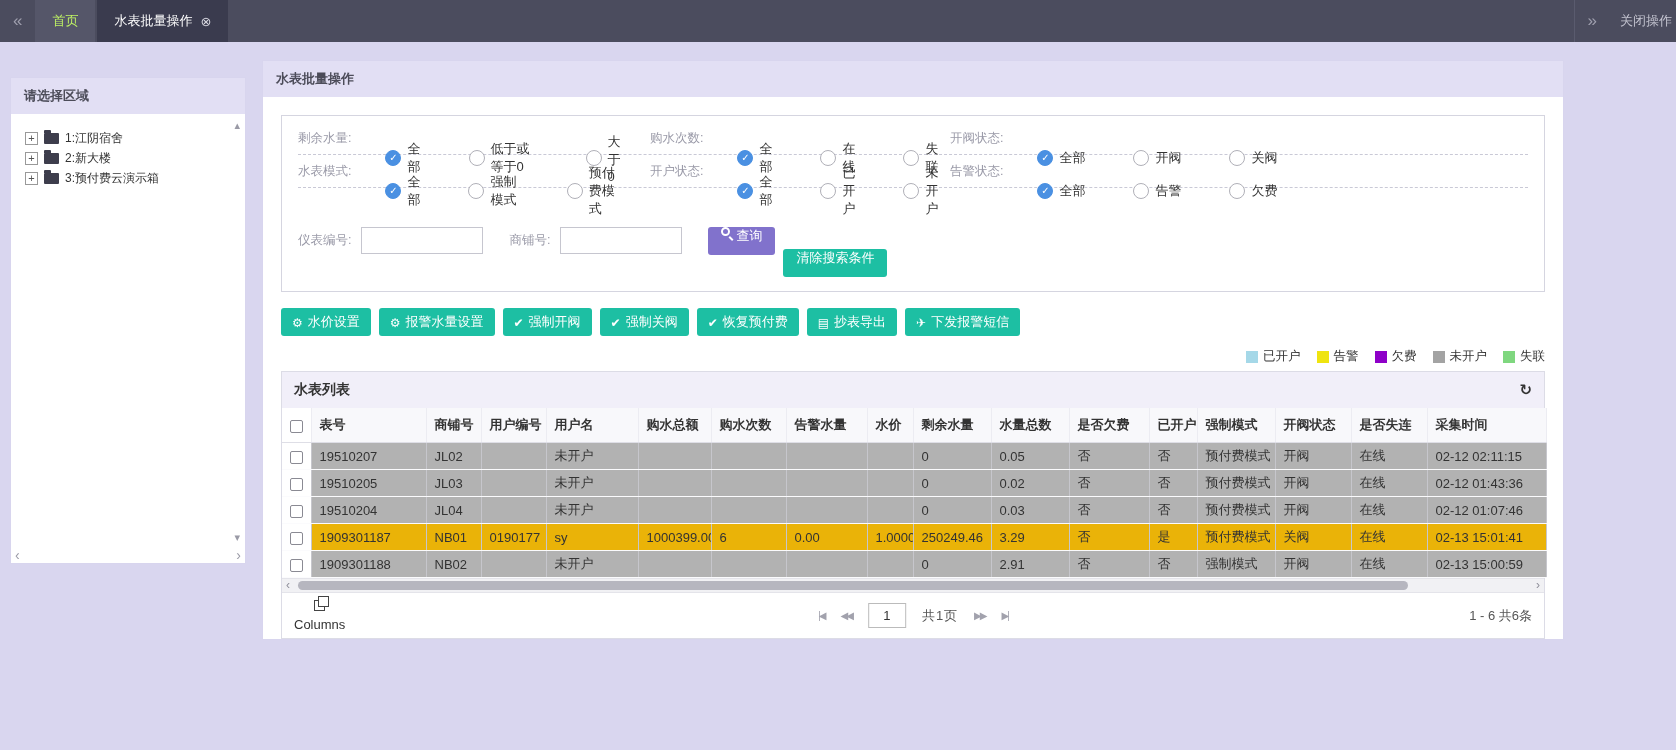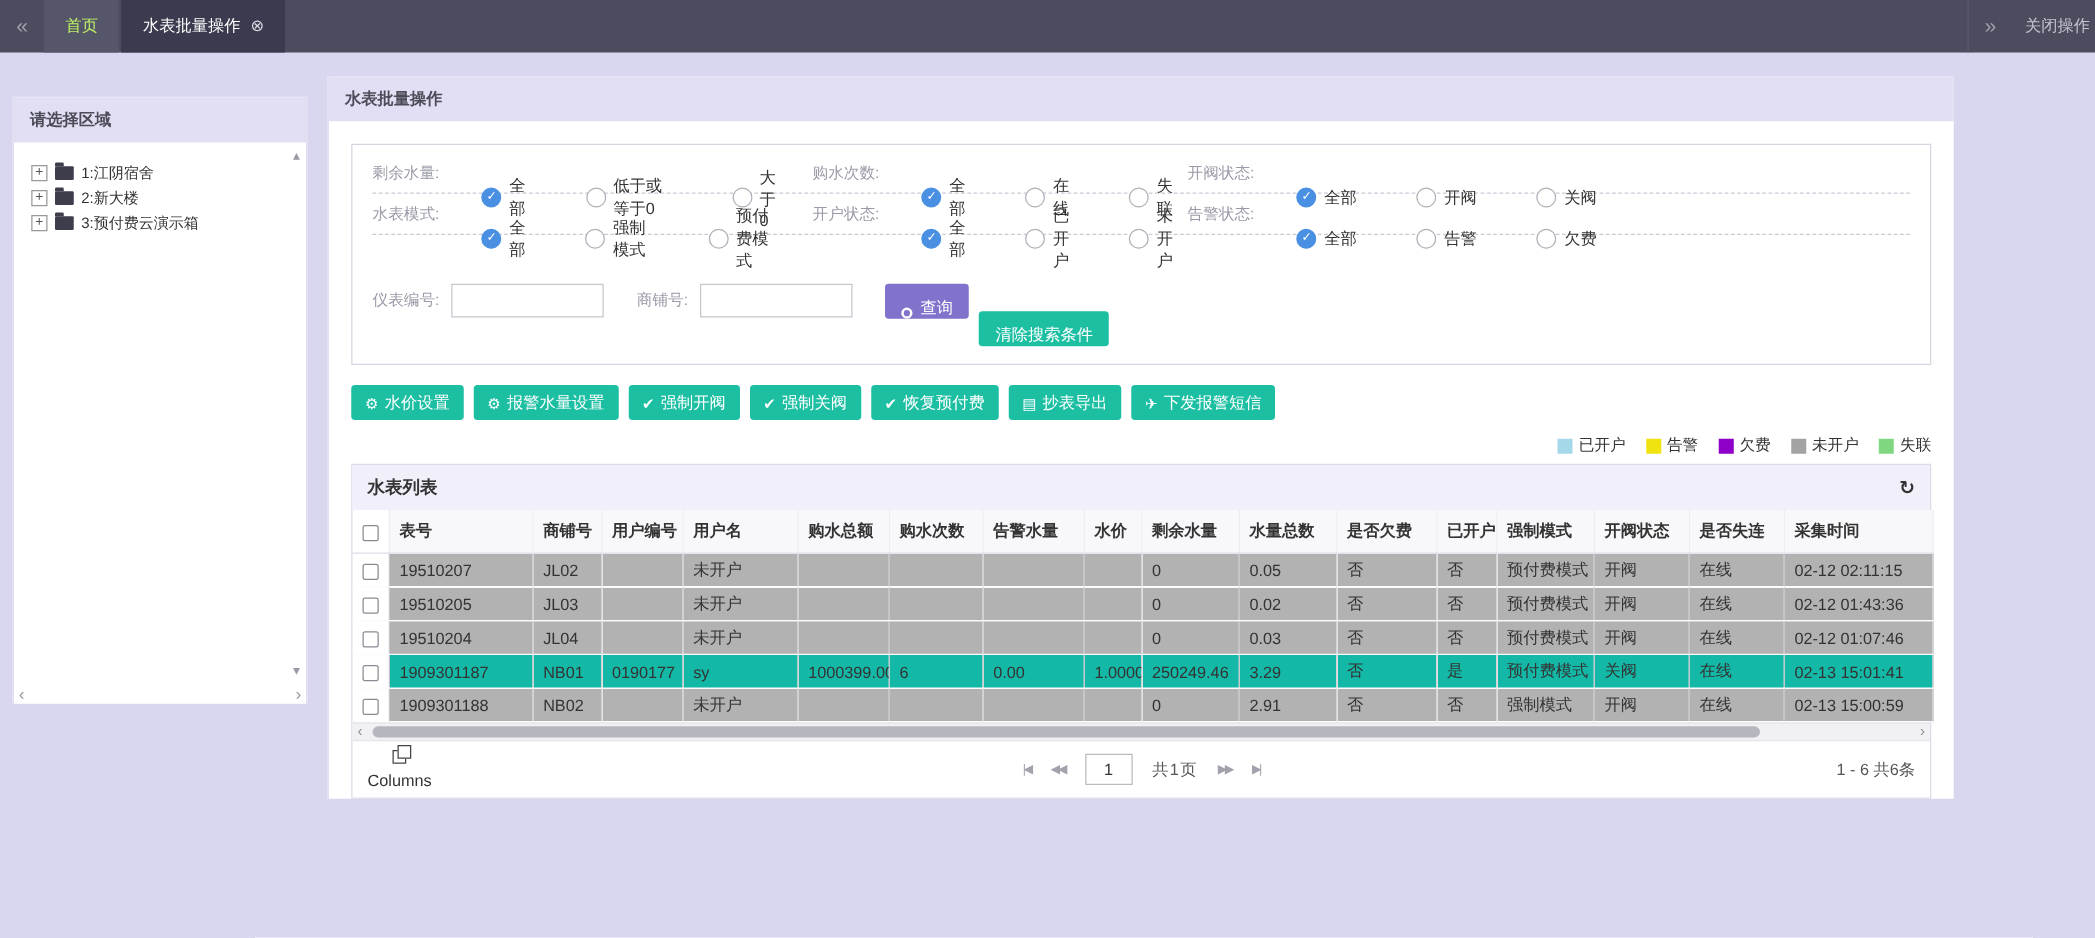--- a/index.html
+++ b/index.html
@@ -51,21 +51,21 @@
   .f-label { color:#9a9aa8; font-size:12.5px; margin-right:10px; white-space:nowrap; }
   .f-opt { display:inline-flex; align-items:center; gap:6px; margin-right:24px; cursor:pointer;margin-top:40px; }
   .f-opt-label { font-size:13px; color:#333; }
   .radio { width:16px; height:16px; border-radius:50%; border:1px solid #b0b0b8; background:#fff;
     display:inline-flex; align-items:center; justify-content:center; flex:0 0 16px; }
   .radio.checked { background:#4a90e2; border-color:#4a90e2; }
   .radio.checked::after { content:"✓"; color:#fff; font-size:10px; line-height:10px; }
   .search-row { display:flex; align-items:center; margin-top:16px; }
   .txt { width:122px; height:27px; border:1px solid #c6c6cf; background:#fff; padding:0 6px;
     font-size:13px; color:#333; margin-right:26px; }
-  .btn { display:inline-flex; align-items:flex-end; gap:6px; height:28px; padding:0 13px;
+  .btn { display:inline-flex; align-items:flex-start; gap:6px; height:28px; padding:0 13px;
     border:none; border-radius:3px; color:#fff; font-size:13px; cursor:pointer;
     font-family:inherit; white-space:nowrap; }
   .btn.purple { background:#8172cc; margin-right:8px; }
   .btn.teal { background:#1dbfa3;margin-top:45px; }
   .mag-icon { width:9px; height:9px; border:2px solid #fff; border-radius:50%; position:relative; display:inline-block; }
   .mag-icon::after { content:""; position:absolute; width:2px; height:5px; background:#fff;
     transform:rotate(-45deg); left:7px; top:7px; }
   .action-bar { display:flex; gap:8px; margin:16px 18px 0 18px; }
   .action-btn { display:inline-flex; align-items:center; gap:5px; height:28px; padding:0 11px;
     background:#1dbfa3; border:none; border-radius:3px; color:#fff; font-size:13px;
@@ -85,21 +85,21 @@
   .tp-toolbar { height:36px; background:#f1eff9; display:flex; align-items:center; padding:0 12px; }
   .tp-title { font-size:14px; font-weight:bold; color:#333; }
   .tp-refresh { margin-left:auto; font-size:15px; color:#333; font-weight:bold; cursor:pointer; }
   table.grid { width:100%; border-collapse:collapse; table-layout:fixed; }
   table.grid th { background:#f8f8fb; font-size:13px; font-weight:bold; color:#333; text-align:left;
     padding:8px 8px; border-bottom:1px solid #dedee6; border-right:1px solid #ececf2;
     white-space:nowrap; overflow:hidden; cursor:pointer; }
   table.grid td { font-size:13px; color:#333; padding:4px 8px; border-right:1px solid #c6c6cc;
     border-bottom:1px solid #fbfbfd; white-space:nowrap; overflow:hidden; }
   tr.row-gray td { background:#b2b2b2; }
-  tr.row-blue td { background:#14b8a6; }
+  tr.row-blue td { background:#eab308; }
   td.cb-cell, th.cb-cell { background:#fff !important; text-align:center; padding:4px 2px; }
   .checkbox { display:inline-block; width:13px; height:13px; border:1px solid #8a8a93;
     background:#fff; border-radius:2px; vertical-align:middle; cursor:pointer; }
   .hscroll { position:relative; height:14px; background:#f1f1f4; border-top:1px solid #e4e4ea; }
   .hs-thumb { position:absolute; left:16px; top:2px; height:9px; width:1110px;
     background:#b6b6bf; border-radius:5px; cursor:grab; }
   .hs-arrow { position:absolute; top:-1px; font-size:12px; color:#8f8f9a; cursor:pointer; }
   .hs-l { left:4px; } .hs-r { right:4px; }
   .tp-footer { position:relative; height:46px; display:flex; align-items:center;
     padding:0 12px; border-top:1px solid #e4e4ea; }

